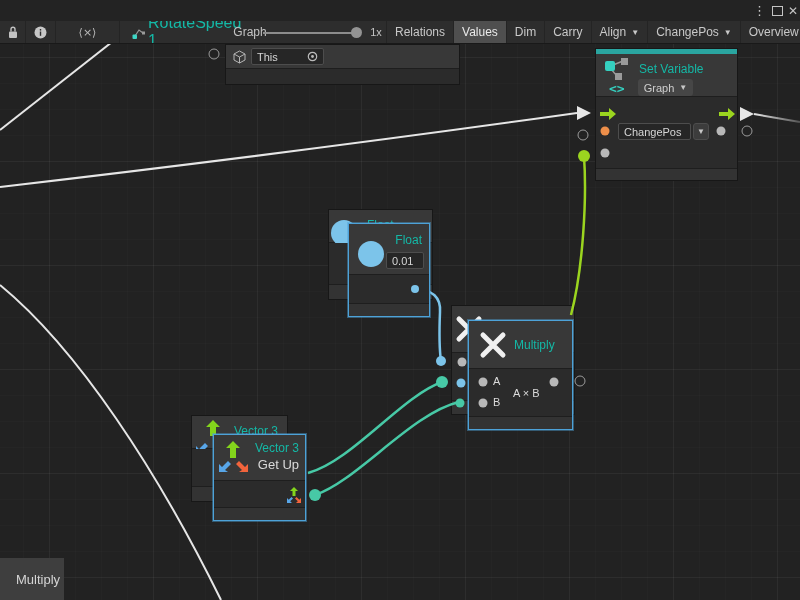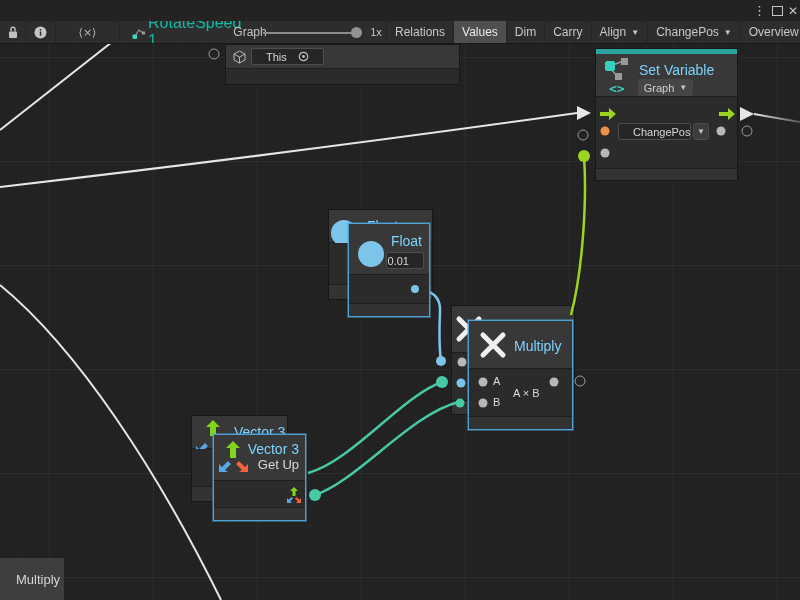--- a/index.html
+++ b/index.html
@@ -33,30 +33,30 @@
       linear-gradient(to right, rgba(255,255,255,0.035) 1px, transparent 1px),
       linear-gradient(to bottom, rgba(255,255,255,0.035) 1px, transparent 1px);
     background-size:26px 26px,26px 26px,104px 104px,104px 104px;
     background-position:23px 13px,23px 13px,49px 13px,49px 13px;}
   .node{position:absolute;background:#2b2b2b;border:1px solid #171717;box-sizing:border-box;z-index:1;}
   .node.front{z-index:3;}
   .node.sel{border:1px solid var(--selection);box-shadow:0 0 0 1px rgba(77,162,216,.45);}
   .hdr{position:relative;background:#383838;border-bottom:1px solid #1e1e1e;box-sizing:border-box;}
   .bdy{position:relative;background:#2b2b2b;box-sizing:border-box;}
   .ftr{position:absolute;left:0;right:0;bottom:0;background:#333;border-top:1px solid #1e1e1e;}
-  .ttl{font-size:14px;color:#7dd3fc;white-space:nowrap;}
+  .ttl{font-size:12px;color:#14b8a6;white-space:nowrap;}
   .sub{font-size:12px;color:#dadada;white-space:nowrap;}
   .dot{position:absolute;width:9px;height:9px;border-radius:50%;transform:translate(-50%,-50%);}
   .dot.gray{background:var(--gray_port);}
   .dot.blue{background:var(--blue);}
   .dot.teal{background:var(--teal);}
   .dot.orange{background:var(--orange);}
   .circ{position:absolute;width:9px;height:9px;border:1.5px solid #9a9a9a;border-radius:50%;transform:translate(-50%,-50%);z-index:3;}
   .field{background:#262626;border:1px solid #4d4d4d;border-radius:2px;color:#d6d6d6;font-size:11px;
-    display:flex;align-items:center;box-sizing:border-box;padding:0 14px;}
+    display:flex;align-items:center;box-sizing:border-box;padding:0 5px;}
   .ddown{background:#464646;border-radius:3px;color:#cfcfcf;font-size:11px;display:flex;align-items:center;justify-content:center;gap:5px;box-sizing:border-box;}
   #wires{position:absolute;left:0;top:0;z-index:2;}
   .abs{position:absolute;}
   #tooltip{position:absolute;left:0;top:514px;width:64px;height:42px;background:var(--tooltip_bg);z-index:4;
     display:flex;align-items:center;padding-left:16px;box-sizing:border-box;font-size:13px;color:#d5d5d5;}
   .bigdot{width:26px;height:26px;border-radius:50%;background:var(--blue);}
 </style>
 </head>
 <body>
 
@@ -246,21 +246,21 @@
       </div>
       <div class="ftr" style="height:11px"></div>
     </div>
     <span class="circ" style="left:583px;top:91px"></span>
     <span class="circ" style="left:747px;top:87px"></span>
 
     <div class="node front sel" style="left:348px;top:179px;width:82px;height:94px">
       <div class="hdr" style="height:51px">
         <div class="bigdot abs" style="left:9px;top:17px"></div>
         <span class="ttl abs" style="right:7px;top:9px">Float</span>
-        <div class="field abs" style="right:5px;top:28px;width:38px;height:17px;justify-content:flex-end">
+        <div class="field abs" style="right:5px;top:28px;width:38px;height:17px;justify-content:flex-start">
           <span>0.01</span>
         </div>
       </div>
       <div class="bdy" style="height:28px">
         <span class="dot blue" style="left:66px;top:14px;width:8px;height:8px"></span>
       </div>
       <div class="ftr" style="height:12px"></div>
     </div>
 
     <div class="node front sel" style="left:468px;top:276px;width:105px;height:110px">

